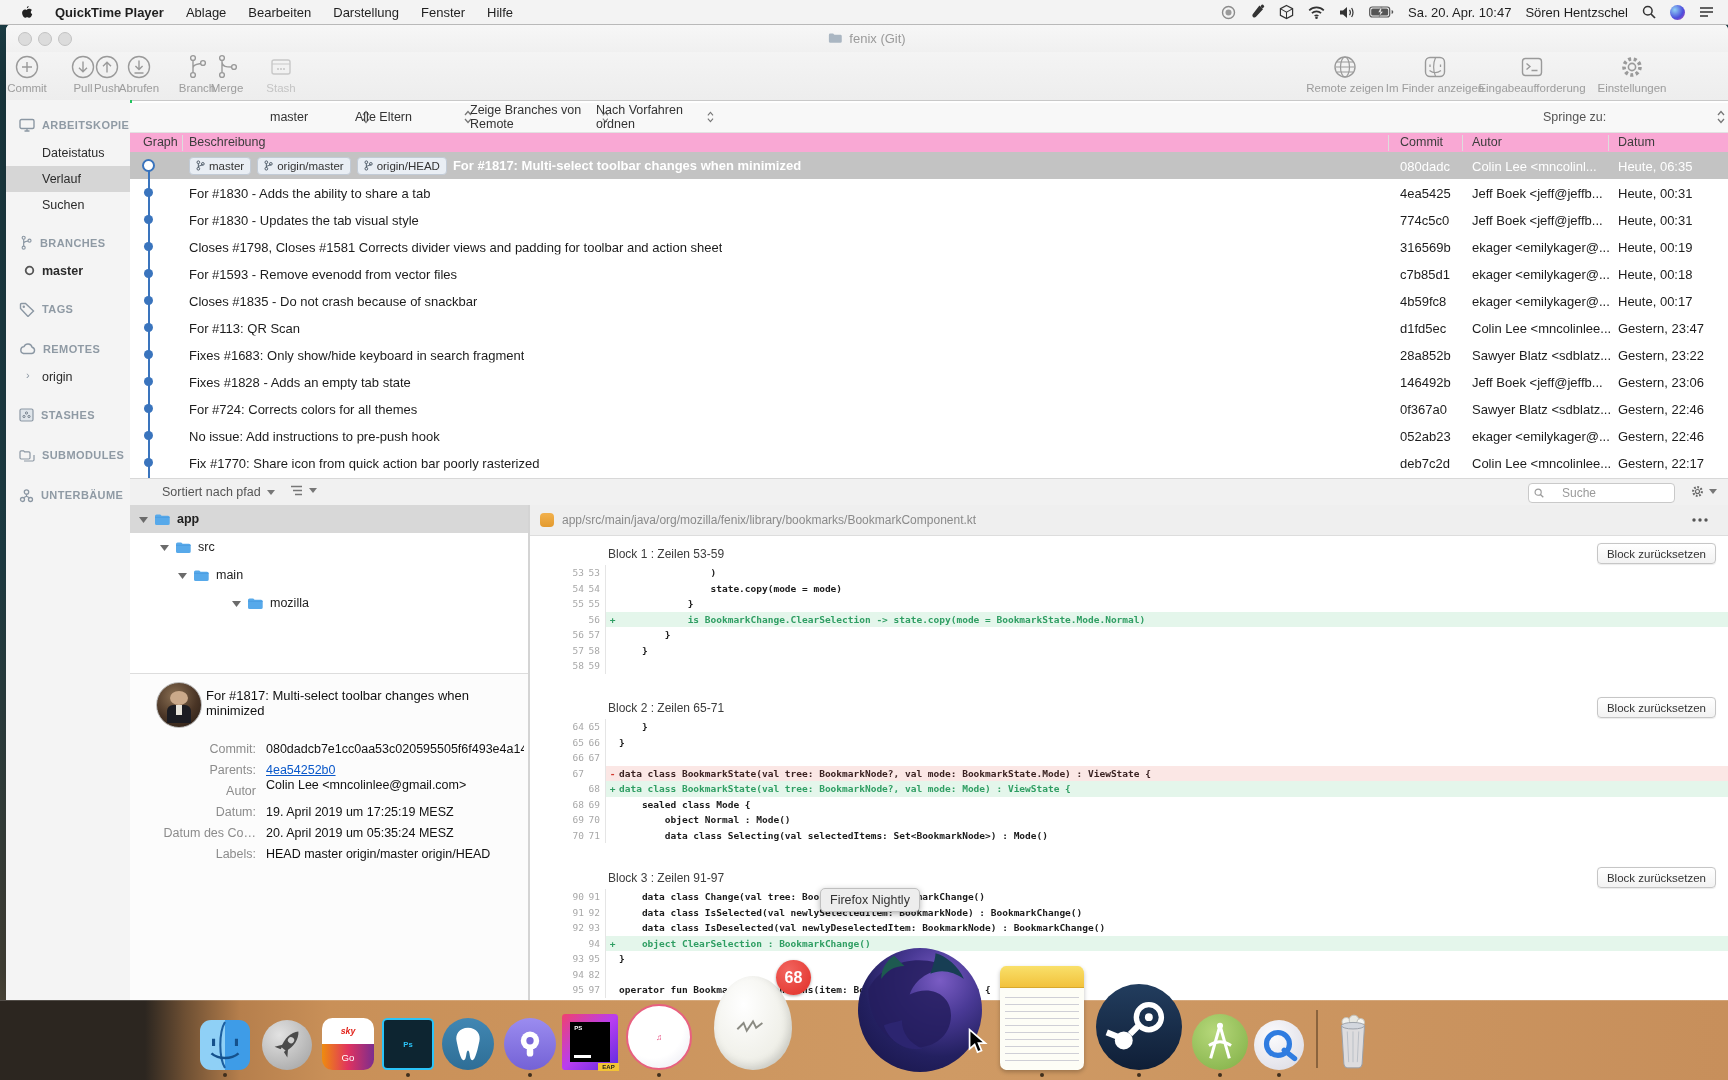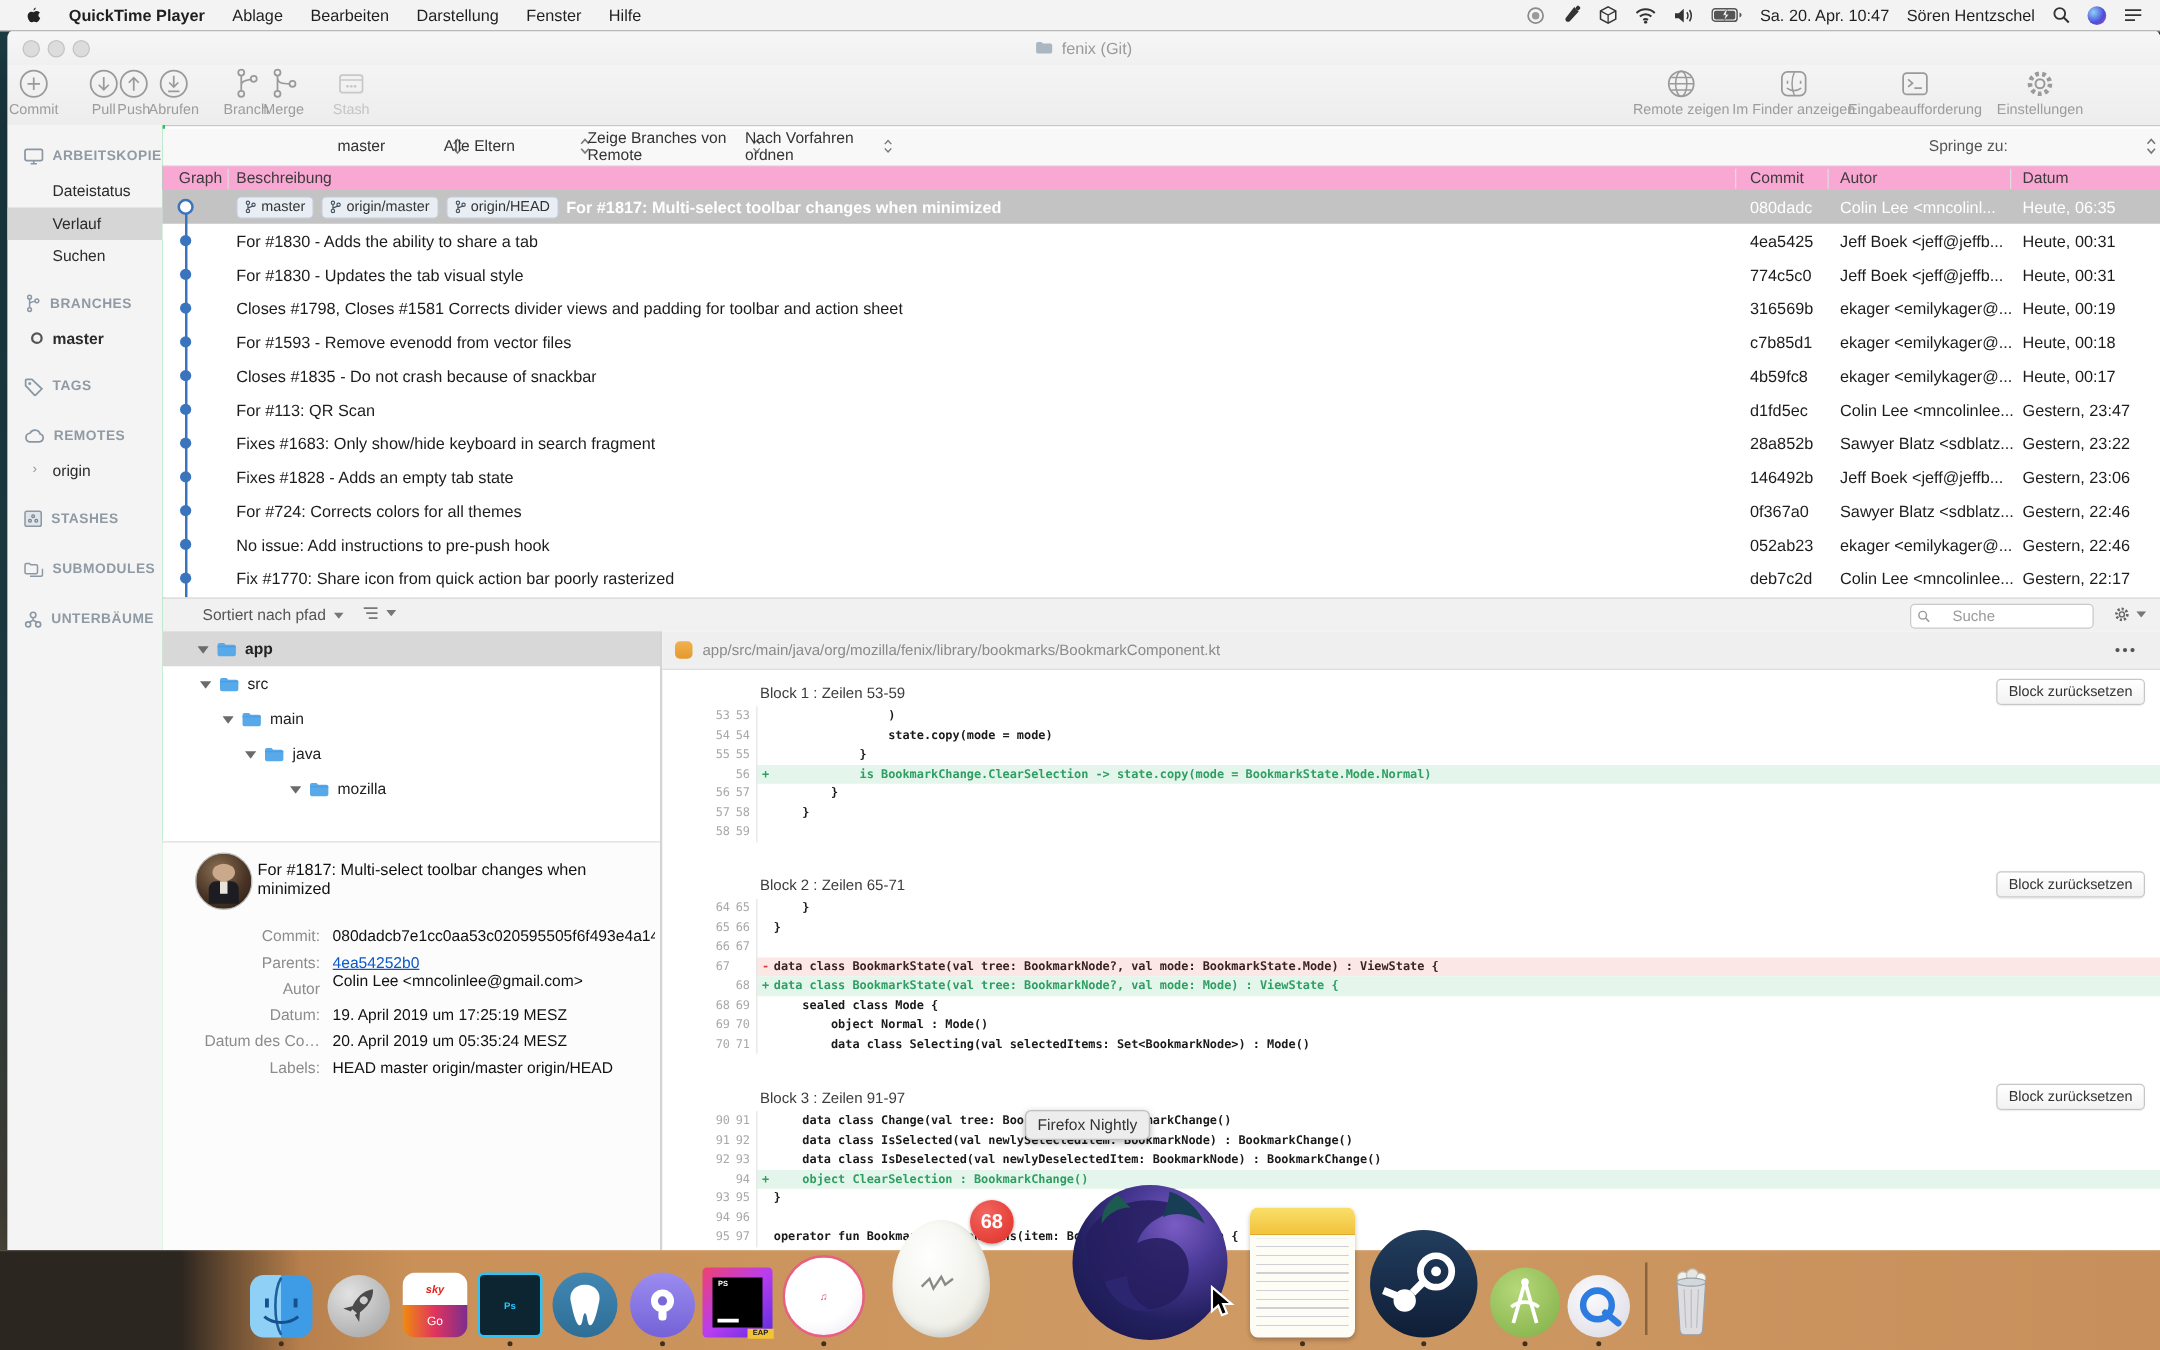--- a/index.html
+++ b/index.html
@@ -607,21 +607,21 @@
             <circle cx="12" cy="12" r="7" fill="none" stroke="#666" stroke-width="3.4" stroke-dasharray="2.8 2.5"></circle>
             <circle cx="12" cy="12" r="3.2" fill="none" stroke="#666" stroke-width="1.8"></circle>
           </svg>
         <svg width="8" height="5" viewBox="0 0 8 5">
             <path d="M0 0h8L4 5z" fill="#777"></path>
           </svg>
       </span>
     </div>
     <div id="leftpane">
       <div id="tree">
-          <div class="trow sel" style="padding-left: 28px;">
+          <div class="trow sel" style="padding-left: 9px;">
             <svg width="9" height="7" viewBox="0 0 9 7">
               <path d="M0 1h9L4.5 7z" fill="#6b6b6b"></path>
             </svg>
   <svg width="17" height="13" viewBox="0 0 17 13">
               <path d="M1 3q0-1.6 1.6-1.6h3.6l1.4 1.4H14q1.7 0 1.7 1.6v6q0 1.6-1.7 1.6H2.6Q1 12 1 10.4z" fill="#57a9ea"></path>
               <path d="M1 4.4h14.7" stroke="#4a9adf" stroke-width=".8"></path>
             </svg>
   <span style="font-weight:bold;">app</span>
           </div>
           <div class="trow" style="padding-left: 30px;">
@@ -636,30 +636,20 @@
           </div>
           <div class="trow" style="padding-left: 48px;">
             <svg width="9" height="7" viewBox="0 0 9 7">
               <path d="M0 1h9L4.5 7z" fill="#6b6b6b"></path>
             </svg>
   <svg width="17" height="13" viewBox="0 0 17 13">
               <path d="M1 3q0-1.6 1.6-1.6h3.6l1.4 1.4H14q1.7 0 1.7 1.6v6q0 1.6-1.7 1.6H2.6Q1 12 1 10.4z" fill="#57a9ea"></path>
               <path d="M1 4.4h14.7" stroke="#4a9adf" stroke-width=".8"></path>
             </svg>
   <span style="">main</span>
-          </div>
-          <div class="trow" style="padding-left: 66px;">
-            <svg width="9" height="7" viewBox="0 0 9 7">
-              <path d="M0 1h9L4.5 7z" fill="#6b6b6b"></path>
-            </svg>
-  <svg width="17" height="13" viewBox="0 0 17 13">
-              <path d="M1 3q0-1.6 1.6-1.6h3.6l1.4 1.4H14q1.7 0 1.7 1.6v6q0 1.6-1.7 1.6H2.6Q1 12 1 10.4z" fill="#57a9ea"></path>
-              <path d="M1 4.4h14.7" stroke="#4a9adf" stroke-width=".8"></path>
-            </svg>
-  <span style="">java</span>
           </div>
           <div class="trow" style="padding-left: 102px;">
             <svg width="9" height="7" viewBox="0 0 9 7">
               <path d="M0 1h9L4.5 7z" fill="#6b6b6b"></path>
             </svg>
   <svg width="17" height="13" viewBox="0 0 17 13">
               <path d="M1 3q0-1.6 1.6-1.6h3.6l1.4 1.4H14q1.7 0 1.7 1.6v6q0 1.6-1.7 1.6H2.6Q1 12 1 10.4z" fill="#57a9ea"></path>
               <path d="M1 4.4h14.7" stroke="#4a9adf" stroke-width=".8"></path>
             </svg>
   <span style="">mozilla</span>
@@ -871,21 +861,21 @@
             <div class="dline ctx">
               <span class="no">93</span>
               <span class="nn">95</span>
               <span class="zone">
                 <span class="sign"></span>
                 <span class="code">}</span>
               </span>
             </div>
             <div class="dline ctx">
               <span class="no">94</span>
-              <span class="nn">96</span>
+              <span class="nn">82</span>
               <span class="zone">
                 <span class="sign"></span>
                 <span class="code"></span>
               </span>
             </div>
             <div class="dline ctx">
               <span class="no">95</span>
               <span class="nn">97</span>
               <span class="zone">
                 <span class="sign"></span>

